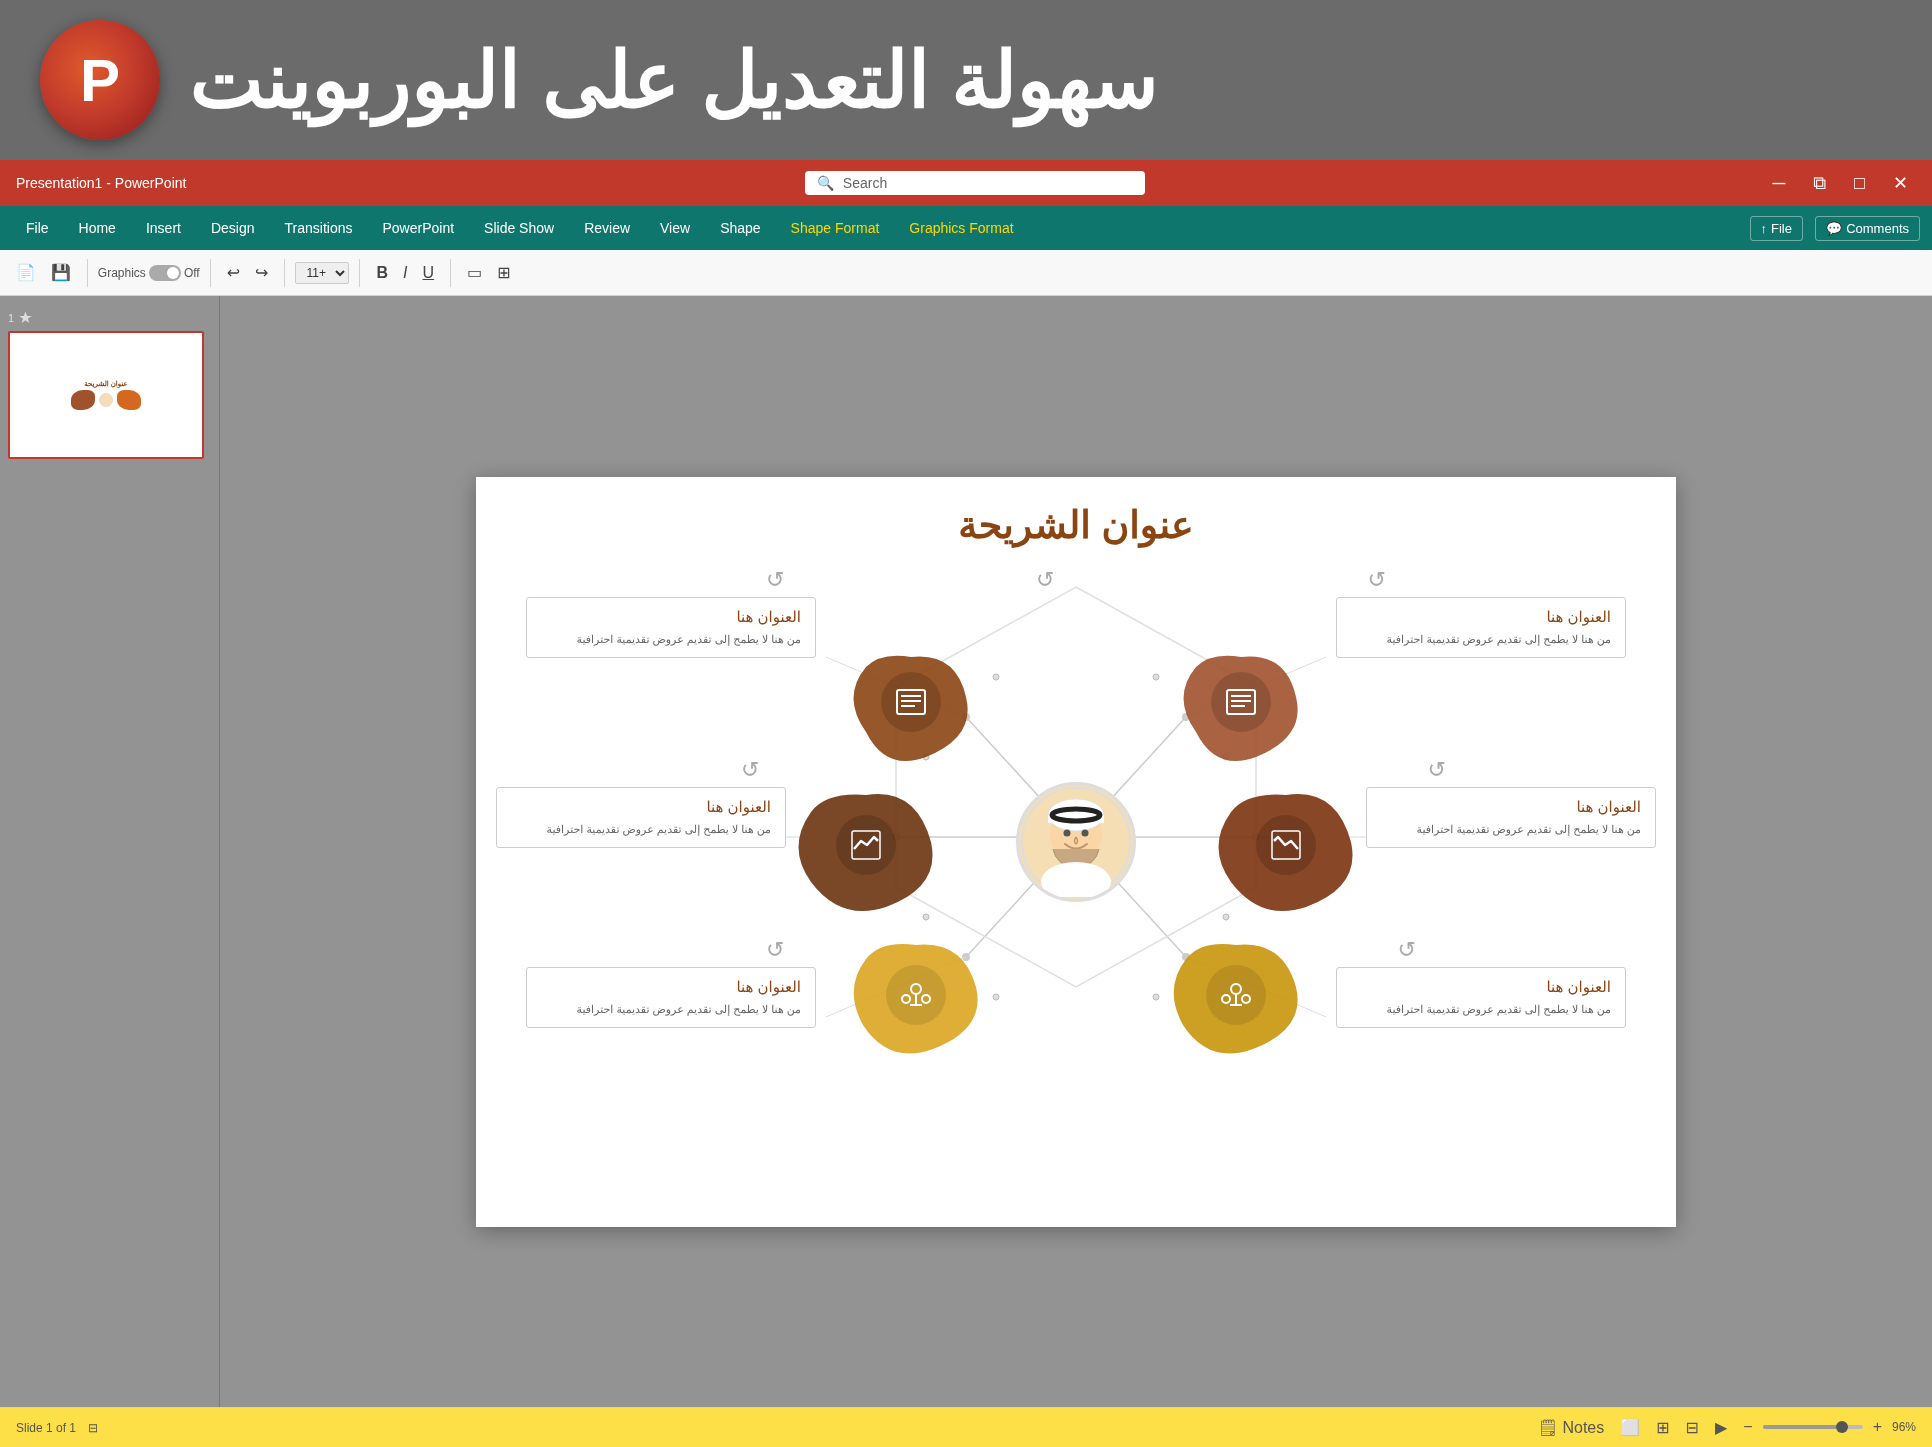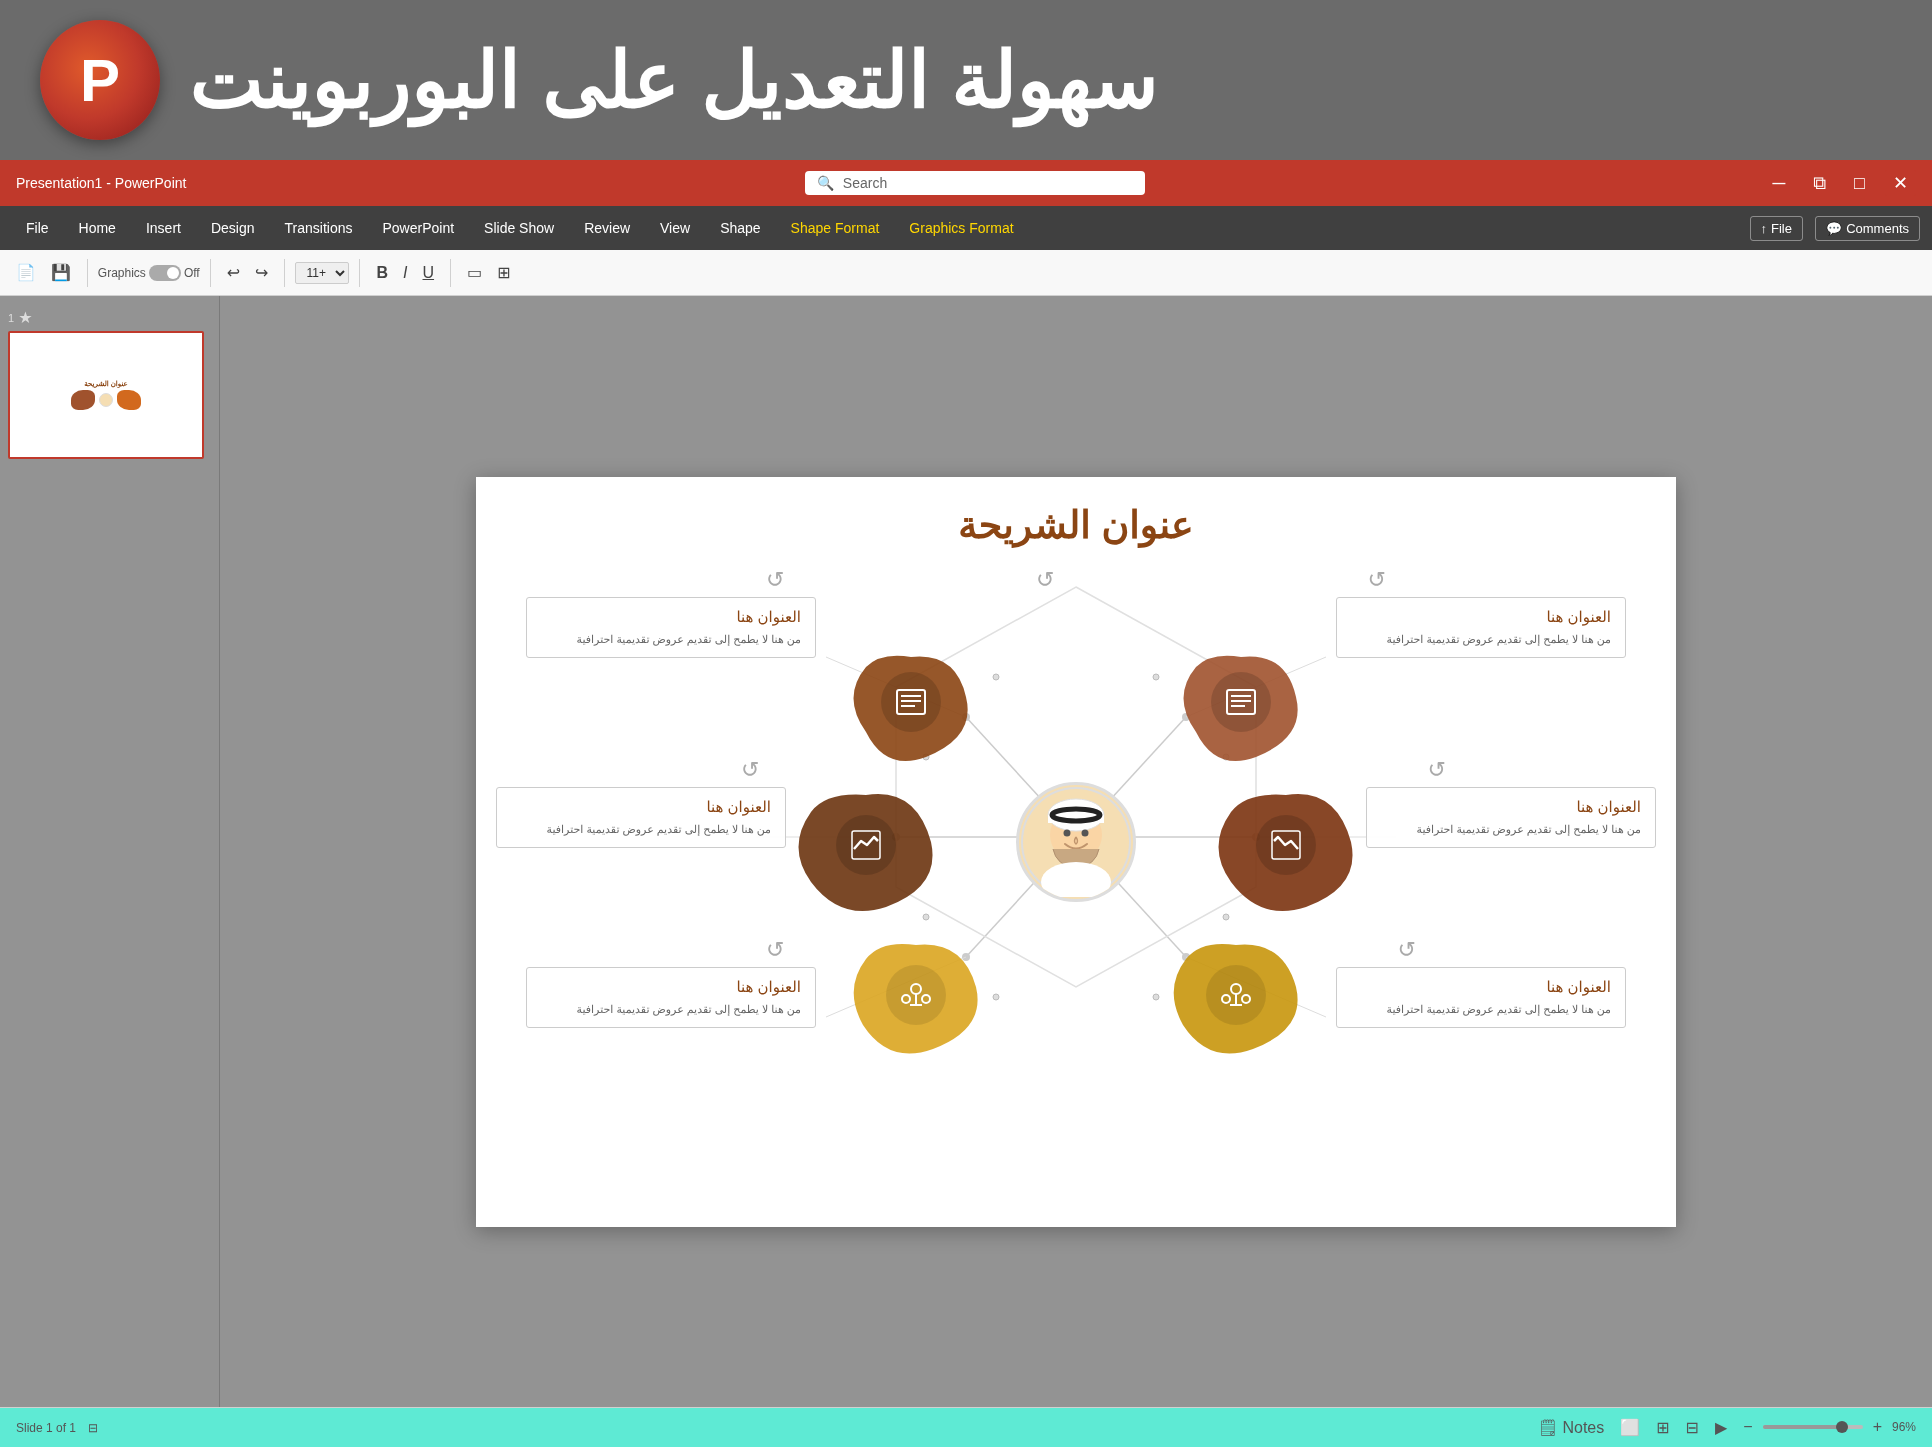--- a/index.html
+++ b/index.html
@@ -38,21 +38,21 @@
       padding: 4px 12px; gap: 8px; width: 340px;
     }
     #search-icon { color: #999; font-size: 14px; }
     #search-input-display { color: #666; font-size: 14px; }
     #title-bar-right { display: flex; align-items: center; gap: 12px; }
     .title-bar-btn { color: white; font-size: 18px; cursor: pointer; padding: 2px 8px; }
 
     
     #menu-bar {
       width: 100%; height: 44px;
-      background: #404040;
+      background: #0f766e;
       display: flex; padding: 0 12px;
       justify-content: space-between;
     }
     #menu-bar-left { display: flex; align-items: center; gap: 2px; }
     .menu-item {
       color: white; font-size: 14px; padding: 6px 14px;
       cursor: pointer; border-radius: 3px;
     }
     .menu-item-context { color: #ffd700; font-weight: 400; font-size: 14px; padding: 6px 14px; cursor: pointer; }
     #menu-bar-right { display: flex; align-items: center; gap: 12px; }
@@ -139,21 +139,21 @@
       padding: 10px 14px;
       background: rgba(255,255,255,0.9);
       direction: rtl; text-align: right;
     }
     .content-box-title { font-size: 15px; font-weight: normal; color: #8B4513; margin-bottom: 5px; }
     .content-box-text { font-size: 11px; color: #666; line-height: 1.5; }
 
     
     #status-bar {
       position: fixed; bottom: 0; width: 100%; height: 40px;
-      background: #5eead4;
+      background: #fde047;
       border-top: 1px solid #d0d0d0;
       display: flex; align-items: center; justify-content: space-between;
       padding: 0 16px;
     }
     #status-bar-left { font-size: 12px; color: #555; display: flex; align-items: center; gap: 12px; }
     #status-bar-right { display: flex; align-items: flex-start; gap: 8px; }
     .view-btn { font-size: 16px; color: #555; cursor: pointer; padding: 2px 4px; }
     #zoom-control { display: flex; align-items: center; gap: 6px; font-size: 12px; color: #555; }
     #zoom-slider {
       width: 100px; height: 4px; background: #bbb; border-radius: 2px;

